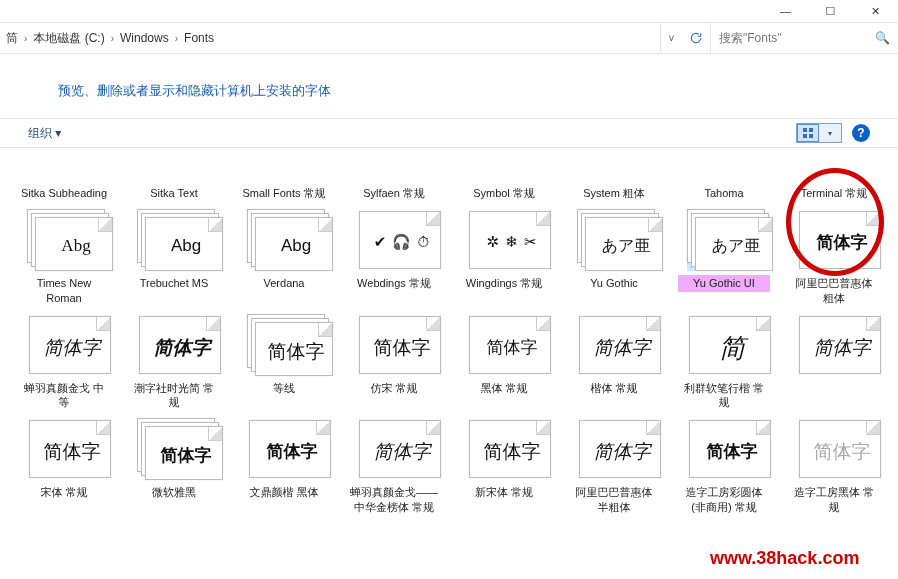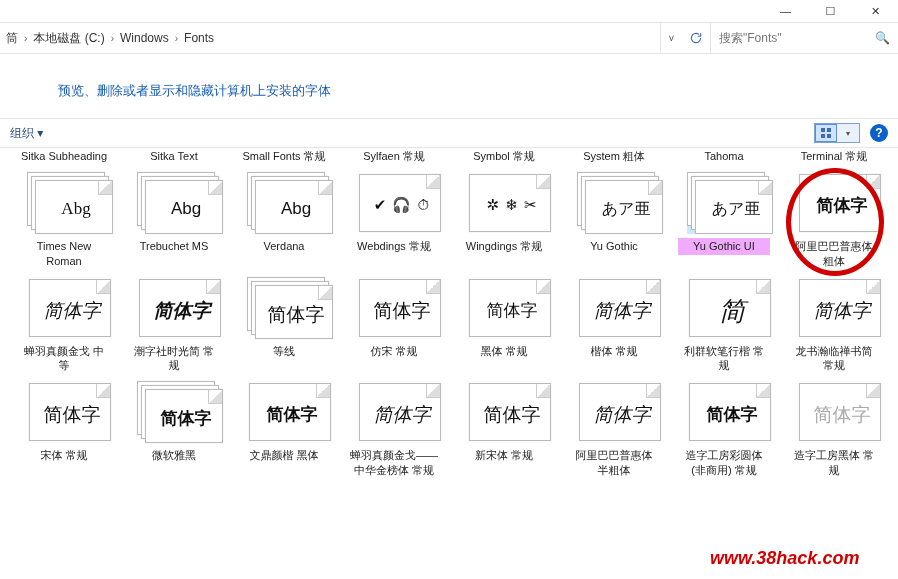--- a/index.html
+++ b/index.html
@@ -11,31 +11,31 @@
 .addrbar { height: 32px; display: flex; align-items: center; border-top: 1px solid #e5e5e5; border-bottom: 1px solid #e5e5e5; }
 .breadcrumb { flex: 1; display: flex; align-items: center; padding: 0 6px; font-size: 12px; color: #333; height: 100%; }
 .breadcrumb .sep { color: #666; margin: 0 6px; font-size: 10px; }
 .addrbar .drop { width: 22px; text-align: center; color: #555; font-size: 10px; border-left: 1px solid #e5e5e5; height: 100%; display:flex; align-items:center; justify-content:center;}
 .addrbar .refresh { width: 28px; text-align: center; height: 100%; display:flex;align-items:center;justify-content:center;}
 .searchbox { width: 188px; height: 100%; border-left: 1px solid #e5e5e5; display: flex; align-items: center; padding: 0 8px; color: #777; font-size: 12px; }
 .searchbox .mag { margin-left: auto; color: #555; }
 
 .heading { color: #1a5eb4; font-size: 13px; padding: 28px 0 18px 58px; }
 
-.toolbar { height: 30px; border-top: 1px solid #e5e5e5; border-bottom: 1px solid #e5e5e5; background: #fff; display: flex; align-items: center; padding: 0 10px; }
+.toolbar { height: 30px; border-top: 1px solid #e5e5e5; border-bottom: 1px solid #e5e5e5; background: #fff; display: flex; align-items: center; padding: 0 28px; }
 .toolbar .orgbtn { font-size: 12px; color: #2a4a7a; display: flex; align-items: center; gap: 6px; }
 .toolbar .right { margin-left: auto; display: flex; align-items: center; gap: 4px; }
 .viewbtns { border: 1px solid #7da2ce; display: flex; height: 20px; }
 .viewbtns .vb { width: 22px; display:flex; align-items:center; justify-content:center; background:#eaf1fb; }
 .viewbtns .vb.sel { background:#cfe3fb; border:1px solid #5a8fd6; }
 .help { width: 18px; height: 18px; border-radius: 50%; background:#0b61c9; color:#fff; font-size:12px; font-weight:bold; display:flex;align-items:center;justify-content:center; margin-left:6px;}
 
 .grid-area { padding: 0 18px; }
 .row { display: flex; gap: 18px; margin-bottom: 8px; }
-.row.labels-only .item { height: auto; }
+.row.labels-only .item { height: auto; margin-top: 37px; }
 .item { width: 100px; display: flex; flex-direction: column; align-items: center; text-align: center; position: relative; }
 .item.selected .thumb { background: #cde8ff; border-color:#7fb9e8; }
 .item.selected .label { background:#f0abfc; }
 
 .thumb { width: 74px; height: 62px; position: relative; margin-bottom: 4px; }
 .sheet { position: absolute; background: #fff; border: 1px solid #bbb; box-shadow: 0 0 1px rgba(0,0,0,.15); }
 .stack .s1 { width: 78px; height: 54px; left: 0; top: 0; }
 .stack .s2 { width: 78px; height: 54px; left: 4px; top: 4px; }
 .stack .s3 { width: 78px; height: 54px; left: 8px; top: 8px; }
 .single .s3 { width: 82px; height: 58px; left: 2px; top: 2px; }
@@ -47,21 +47,21 @@
 .sample.yahei { font-family: "Microsoft YaHei",sans-serif; font-weight:600;}
 .sample.script { font-style: italic; font-family: cursive; }
 .sample.bold { font-weight: 700; }
 .sample.light { color:#aaa; font-weight:300;}
 .sample.jp { font-size: 16px; font-family: Liberation Mono, monospace; }
 .sample.sym { font-size: 15px; letter-spacing:1px;}
 
 .label { font-size: 11px; color: #222; line-height: 1.3; width: 100%; padding: 1px 2px; }
 
 .circle { position: absolute; border: 5px solid #d10000; border-radius: 50%; pointer-events: none; }
-.watermark { position: absolute; color: #d10000; font-weight: bold; font-style: italic; font-size: 18px; pointer-events: none; text-shadow: 0 0 2px #fff; white-space: nowrap; text-align: center; }
+.watermark { position: absolute; color: #d10000; font-weight: bold; font-size: 18px; pointer-events: none; text-shadow: 0 0 2px #fff; white-space: nowrap; text-align: center; }
 
 svg.refresh-icon { width:14px; height:14px; }
 </style>
 </head>
 <body>
 
 <div class="titlebar">
   <div class="btn">—</div>
   <div class="btn">☐</div>
   <div class="btn">✕</div>
@@ -293,21 +293,20 @@
         </div>
         <div class="label">利群软笔行楷 常规</div>
       </div>
     <div class="item">
         <div class="thumb single">
           <div class="sheet s3">
             <div class="fold"></div>
             <div class="sample cn script">简体字</div>
           </div>
         </div>
-        <div class="label">龙书瀚临禅书简 常规</div>
       </div>
   </div>
 
   <div class="row">
     <div class="item">
         <div class="thumb single">
           <div class="sheet s3">
             <div class="fold"></div>
             <div class="sample cn">简体字</div>
           </div>

